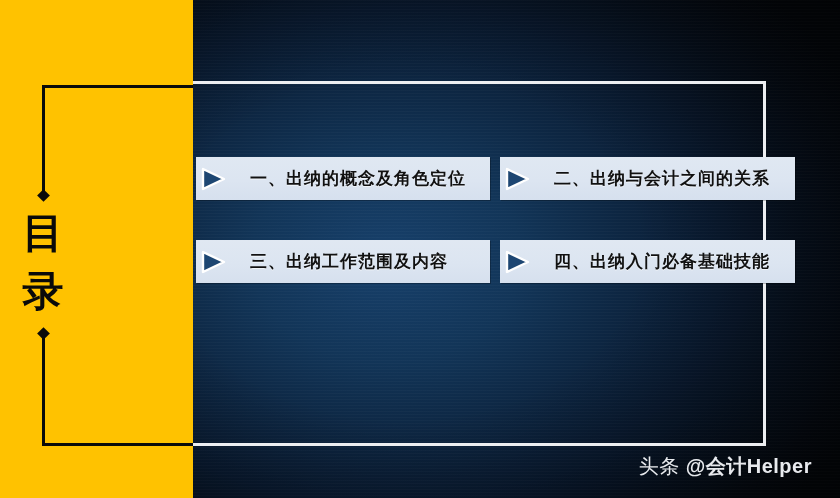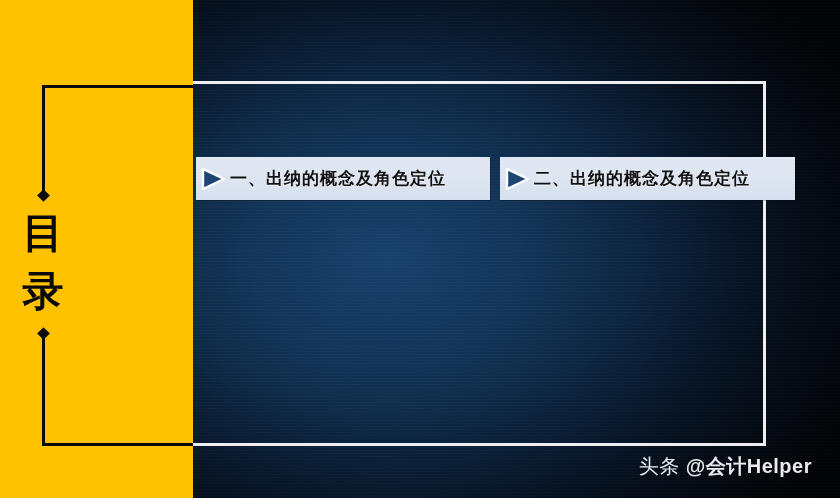--- a/index.html
+++ b/index.html
@@ -155,20 +155,21 @@
   .marker svg { display:block; }
 
   .item-label {
     color:#111;
     font-family:"Liberation Sans", sans-serif;
     font-size:17px;
     font-weight:bold;
     letter-spacing:1px;
     white-space:nowrap;
     text-shadow:0 1px 0 rgba(255,255,255,0.6);
+    margin-left:20px;
   }
 
   
   .watermark {
     position:absolute;
     right:28px; bottom:18px;
     color:#e8eaee;
     font-family:"Liberation Sans", sans-serif;
     font-size:20px;
     letter-spacing:0.5px;
@@ -215,24 +216,42 @@
           </svg>
         </span>
         <span class="item-label">一、出纳的概念及角色定位</span>
       </div>
       <div class="item right">
         <span class="marker">
           <svg width="26" height="24" viewBox="0 0 26 24">
             <polygon points="3,2 24,12 3,22" fill="#1d4672" stroke="#ffffff" stroke-width="2.4" stroke-linejoin="round"></polygon>
           </svg>
         </span>
-        <span class="item-label">二、出纳的概念及角色定位</span>
+        <span class="item-label">二、出纳与会计之间的关系</span>
       </div>
     </div>
 
+    <div class="row">
+      <div class="item left">
+        <span class="marker">
+          <svg width="26" height="24" viewBox="0 0 26 24">
+            <polygon points="3,2 24,12 3,22" fill="#1d4672" stroke="#ffffff" stroke-width="2.4" stroke-linejoin="round"></polygon>
+          </svg>
+        </span>
+        <span class="item-label">三、出纳工作范围及内容</span>
+      </div>
+      <div class="item right">
+        <span class="marker">
+          <svg width="26" height="24" viewBox="0 0 26 24">
+            <polygon points="3,2 24,12 3,22" fill="#1d4672" stroke="#ffffff" stroke-width="2.4" stroke-linejoin="round"></polygon>
+          </svg>
+        </span>
+        <span class="item-label">四、出纳入门必备基础技能</span>
+      </div>
+    </div>
 
   </div>
 
   <div class="watermark">
     <span class="wm-strong">头条</span><span class="wm-light"> @会计Helper</span>
   </div>
 
 </div>
 
 </body></html>

